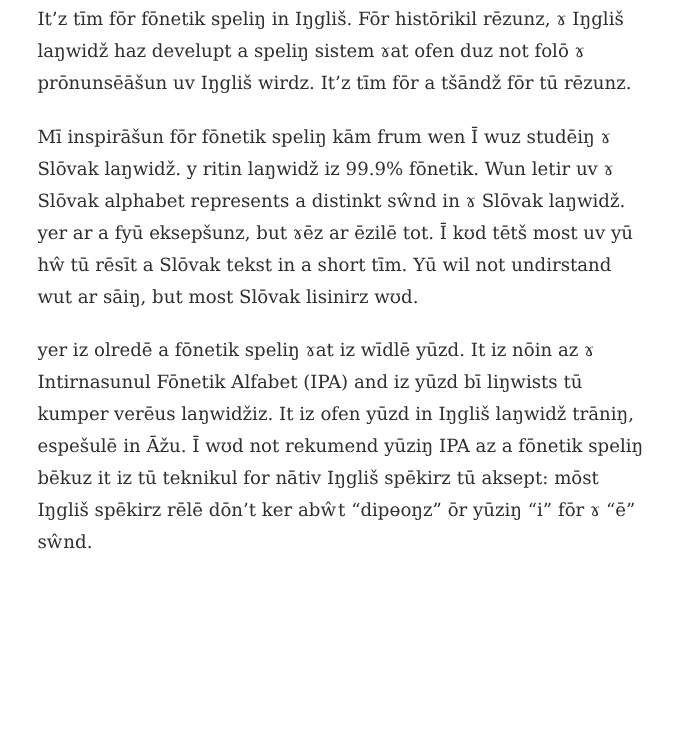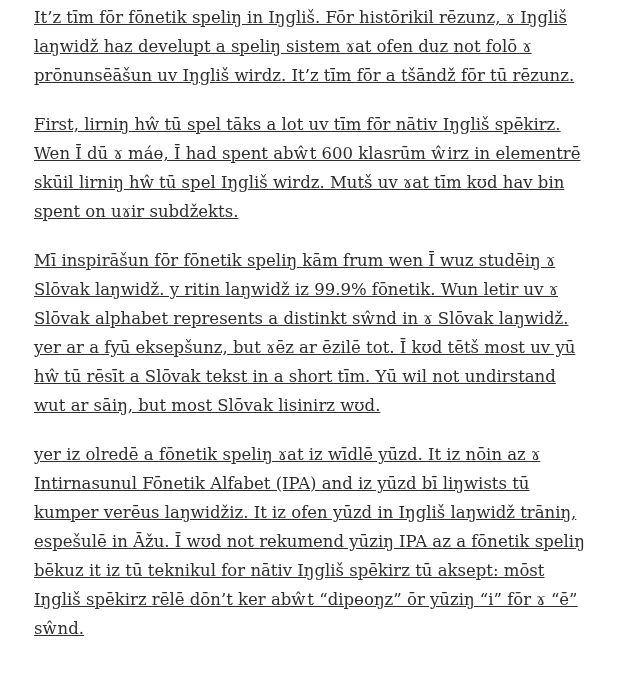--- a/index.html
+++ b/index.html
@@ -17,24 +17,22 @@
     width: 624px;
     padding: 3px 34px 0 34px;
     font-family: "DejaVu Serif", "Liberation Serif", serif;
     font-size: 16.5px;
     line-height: 29px;
     color: #2e2e2e;
     text-align: left;
   }
   .article p {
     margin: 0 0 20px 0;
-    text-decoration: underline;
   }
 </style>
 </head>
 <body>
 
 <main class="article">
   <p>It’z tīm fōr fōnetik speliŋ in Iŋgliš. Fōr histōrikil rēzunz, ɤ Iŋgliš laŋwidž haz develupt a speliŋ sistem ɤat ofen duz not folō ɤ prōnunsēāšun uv Iŋgliš wirdz. It’z tīm fōr a tšāndž fōr tū rēzunz.</p>
-  <p>First, lirniŋ hŵ tū spel tāks a lot uv tīm fōr nātiv Iŋgliš spēkirz. Wen Ī dū ɤ máɵ, Ī had spent abŵt 600 klasrūm ŵirz in elementrē skūil lirniŋ hŵ tū spel Iŋgliš wirdz. Mutš uv ɤat tīm kʊd hav bin spent on uɤir subdžekts.</p>
   <p>Mī inspirāšun fōr fōnetik speliŋ kām frum wen Ī wuz studēiŋ ɤ Slōvak laŋwidž. y ritin laŋwidž iz 99.9% fōnetik. Wun letir uv ɤ Slōvak alphabet represents a distinkt sŵnd in ɤ Slōvak laŋwidž. yer ar a fyū eksepšunz, but ɤēz ar ēzilē tot. Ī kʊd tētš most uv yū hŵ tū rēsīt a Slōvak tekst in a short tīm. Yū wil not undirstand wut ar sāiŋ, but most Slōvak lisinirz wʊd.</p>
   <p>yer iz olredē a fōnetik speliŋ ɤat iz wīdlē yūzd. It iz nōin az ɤ Intirnasunul Fōnetik Alfabet (IPA) and iz yūzd bī liŋwists tū kumper verēus laŋwidžiz. It iz ofen yūzd in Iŋgliš laŋwidž trāniŋ, espešulē in Āžu. Ī wʊd not rekumend yūziŋ IPA az a fōnetik speliŋ bēkuz it iz tū teknikul for nātiv Iŋgliš spēkirz tū aksept: mōst Iŋgliš spēkirz rēlē dōn’t ker abŵt “dipɵoŋz” ōr yūziŋ “i” fōr ɤ “ē” sŵnd.</p>
 </main>
 
 </body></html>

